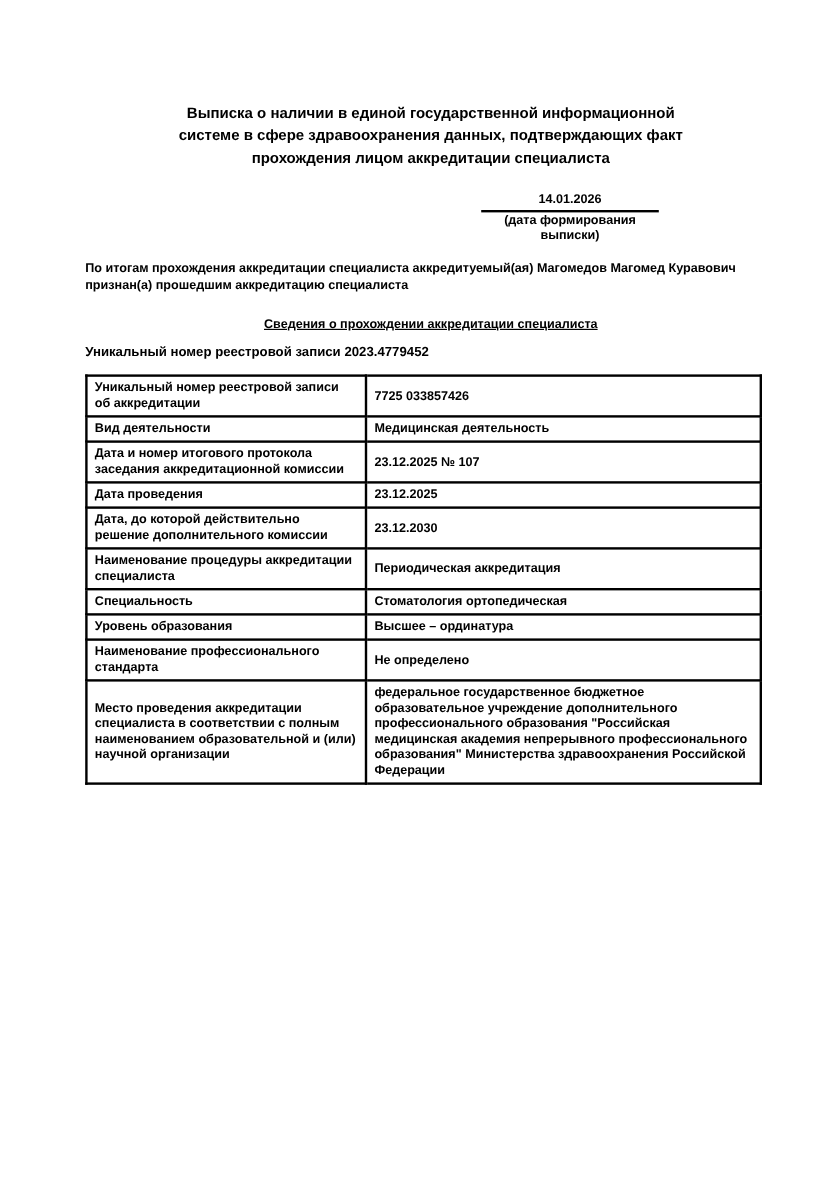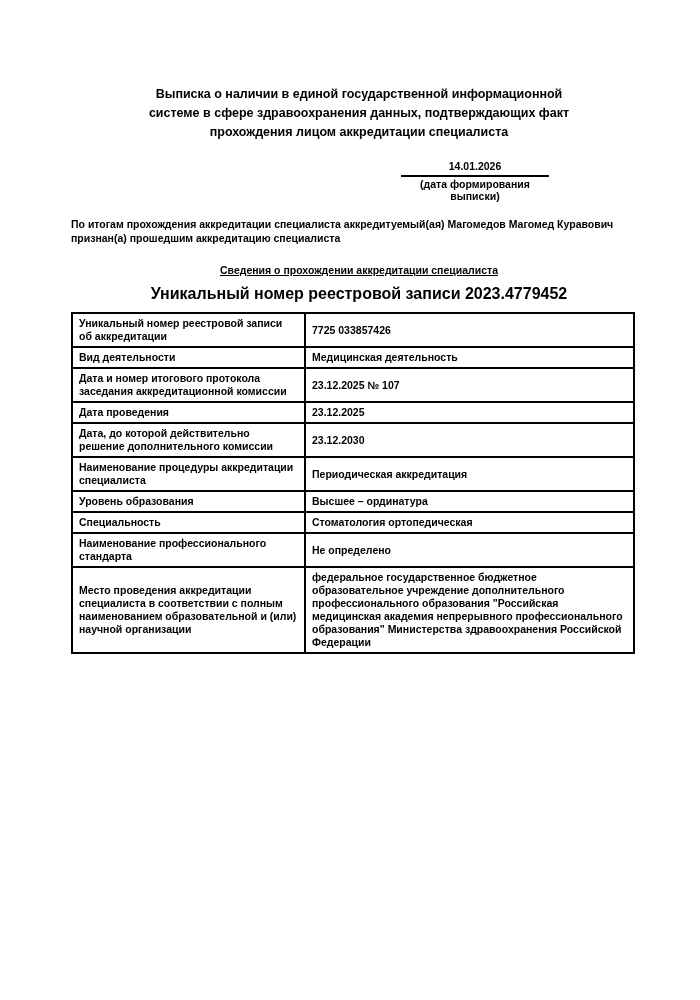--- a/index.html
+++ b/index.html
@@ -53,23 +53,22 @@
   }
   .section-heading {
     margin-top: 19px;
     font-size: 10.5px;
     line-height: 13px;
     text-align: center;
     text-decoration: underline;
   }
   .registry-heading {
     margin-top: 8px;
-    font-size: 16px;
+    font-size: 11px;
     line-height: 18px;
-    text-align: center;
   }
   table.accreditation-table {
     margin-top: 9px;
     width: 564px;
     border-collapse: collapse;
     table-layout: fixed;
     border-radius: 10px;
   }
   table.accreditation-table td {
     border: 2px solid #000000;
@@ -125,26 +124,26 @@
       </tr>
       <tr>
         <td class="label-cell">Дата, до которой действительно решение дополнительного комиссии</td>
         <td class="value-cell">23.12.2030</td>
       </tr>
       <tr>
         <td class="label-cell">Наименование процедуры аккредитации специалиста</td>
         <td class="value-cell">Периодическая аккредитация</td>
       </tr>
       <tr>
+        <td class="label-cell">Специальность</td>
+        <td class="value-cell">Стоматология ортопедическая</td>
+      </tr>
+      <tr>
         <td class="label-cell">Уровень образования</td>
         <td class="value-cell">Высшее – ординатура</td>
-      </tr>
-      <tr>
-        <td class="label-cell">Специальность</td>
-        <td class="value-cell">Стоматология ортопедическая</td>
       </tr>
       <tr>
         <td class="label-cell">Наименование профессионального стандарта</td>
         <td class="value-cell">Не определено</td>
       </tr>
       <tr>
         <td class="label-cell">Место проведения аккредитации специалиста в соответствии с полным наименованием образовательной и (или) научной организации</td>
         <td class="value-cell">федеральное государственное бюджетное образовательное учреждение дополнительного профессионального образования "Российская медицинская академия непрерывного профессионального образования" Министерства здравоохранения Российской Федерации</td>
       </tr>
     </tbody>

